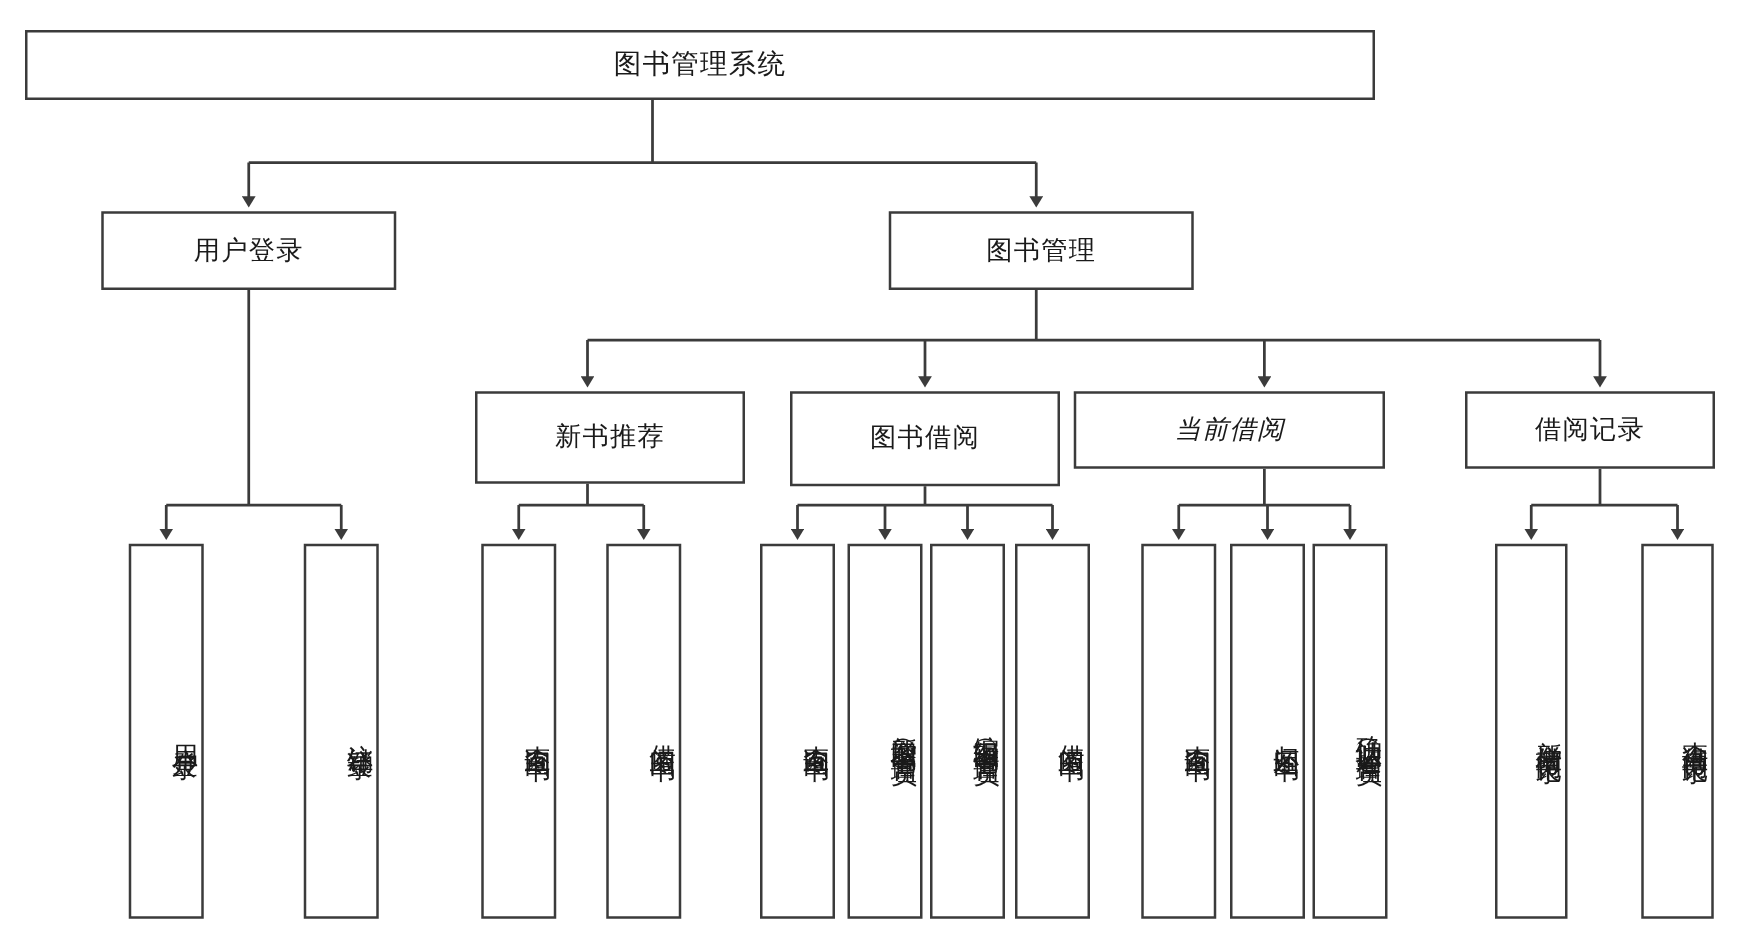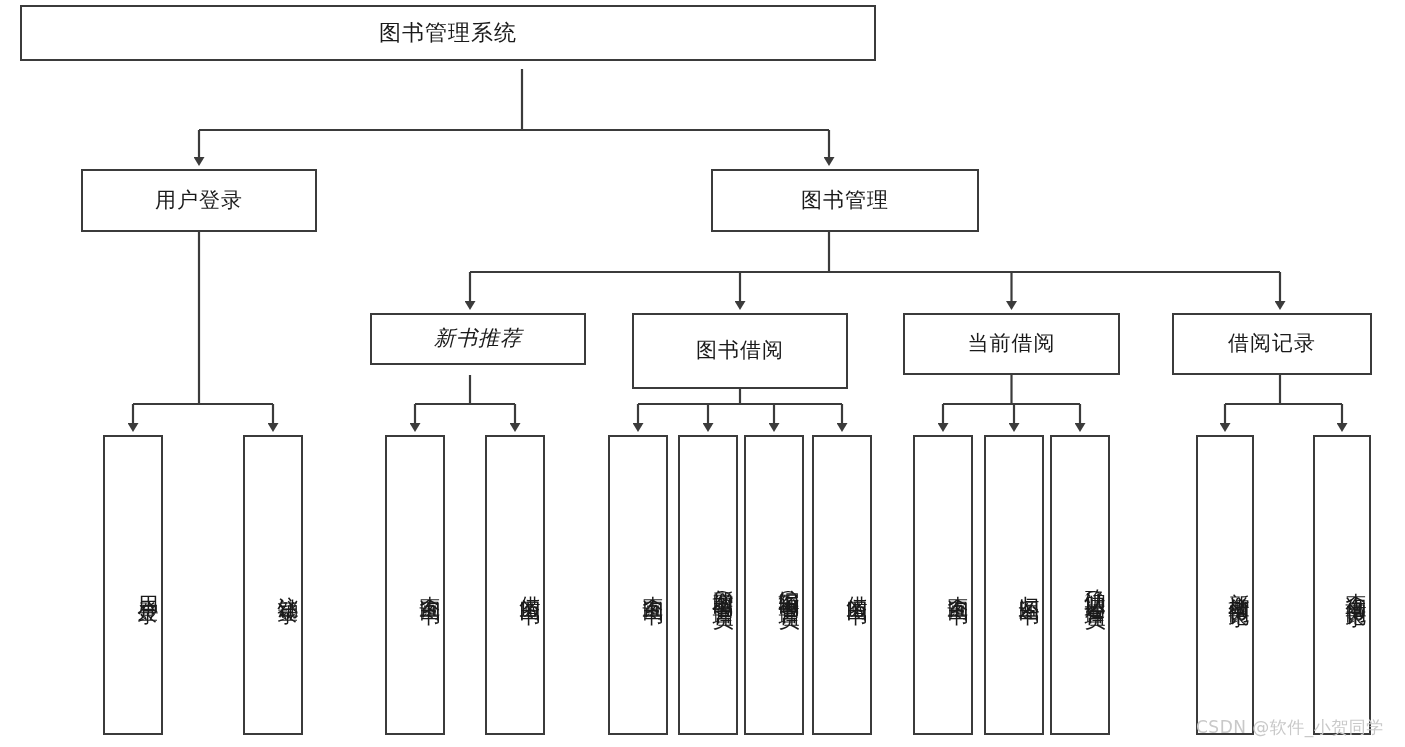--- a/index.html
+++ b/index.html
@@ -107,36 +107,35 @@
         <path d="M1014,404 L1014,424" marker-end="url(#arrow)"></path>
         <path d="M1080,404 L1080,424" marker-end="url(#arrow)"></path>
         <path d="M1280,375 L1280,404"></path>
         <path d="M1225,404 L1342,404"></path>
         <path d="M1225,404 L1225,424" marker-end="url(#arrow)"></path>
         <path d="M1342,404 L1342,424" marker-end="url(#arrow)"></path>
       </g>
   </svg>
 
   <div id="nodes-layer">
-      <div class="node horiz root" style="left: 20px; top: 5px; width: 856px; height: 56px;">图书管理系统</div>
+      <div class="node horiz root" style="left: 20px; top: 24px; width: 1080px; height: 56px;">图书管理系统</div>
       <div class="node horiz" style="left: 81px; top: 169px; width: 236px; height: 63px;">用户登录</div>
-      <div class="node horiz" style="left: 711px; top: 169px; width: 268px; height: 63px; text-align: right;">图书管理</div>
-      <div class="node horiz" style="left: 370px; top: 313px; width: 216px; height: 52px; font-style: italic;">新书推荐</div>
+      <div class="node horiz" style="left: 711px; top: 169px; width: 244px; height: 63px; text-align: right;">图书管理</div>
+      <div class="node horiz" style="left: 380px; top: 313px; width: 216px; height: 74px;">新书推荐</div>
       <div class="node horiz" style="left: 632px; top: 313px; width: 216px; height: 76px;">图书借阅</div>
-      <div class="node horiz" style="left: 903px; top: 313px; width: 217px; height: 62px;">当前借阅</div>
+      <div class="node horiz" style="left: 859px; top: 313px; width: 249px; height: 62px; font-style: italic;">当前借阅</div>
       <div class="node horiz" style="left: 1172px; top: 313px; width: 200px; height: 62px;">借阅记录</div>
       <div class="node vert" style="left: 103px; top: 435px; width: 60px; height: 300px;">用户登录</div>
       <div class="node vert" style="left: 243px; top: 435px; width: 60px; height: 300px;">注销登录</div>
       <div class="node vert" style="left: 385px; top: 435px; width: 60px; height: 300px;">查询图书</div>
       <div class="node vert" style="left: 485px; top: 435px; width: 60px; height: 300px;">借阅图书</div>
       <div class="node vert" style="left: 608px; top: 435px; width: 60px; height: 300px;">查询图书</div>
       <div class="node vert" style="left: 678px; top: 435px; width: 60px; height: 300px;">新增图书（管理员）</div>
       <div class="node vert" style="left: 744px; top: 435px; width: 60px; height: 300px;">编辑图书（管理员）</div>
       <div class="node vert" style="left: 812px; top: 435px; width: 60px; height: 300px;">借阅图书</div>
       <div class="node vert" style="left: 913px; top: 435px; width: 60px; height: 300px;">查询图书</div>
       <div class="node vert" style="left: 984px; top: 435px; width: 60px; height: 300px;">归还图书</div>
       <div class="node vert" style="left: 1050px; top: 435px; width: 60px; height: 300px;">确认归还（管理员）</div>
       <div class="node vert" style="left: 1196px; top: 435px; width: 58px; height: 300px;">新增借阅记录</div>
       <div class="node vert" style="left: 1313px; top: 435px; width: 58px; height: 300px;">查询借阅记录</div>
     </div>
 
-  <div class="watermark" style="left:1196px; top:716px;">CSDN @软件_小贺同学</div>
 </div>
 
 </body></html>

